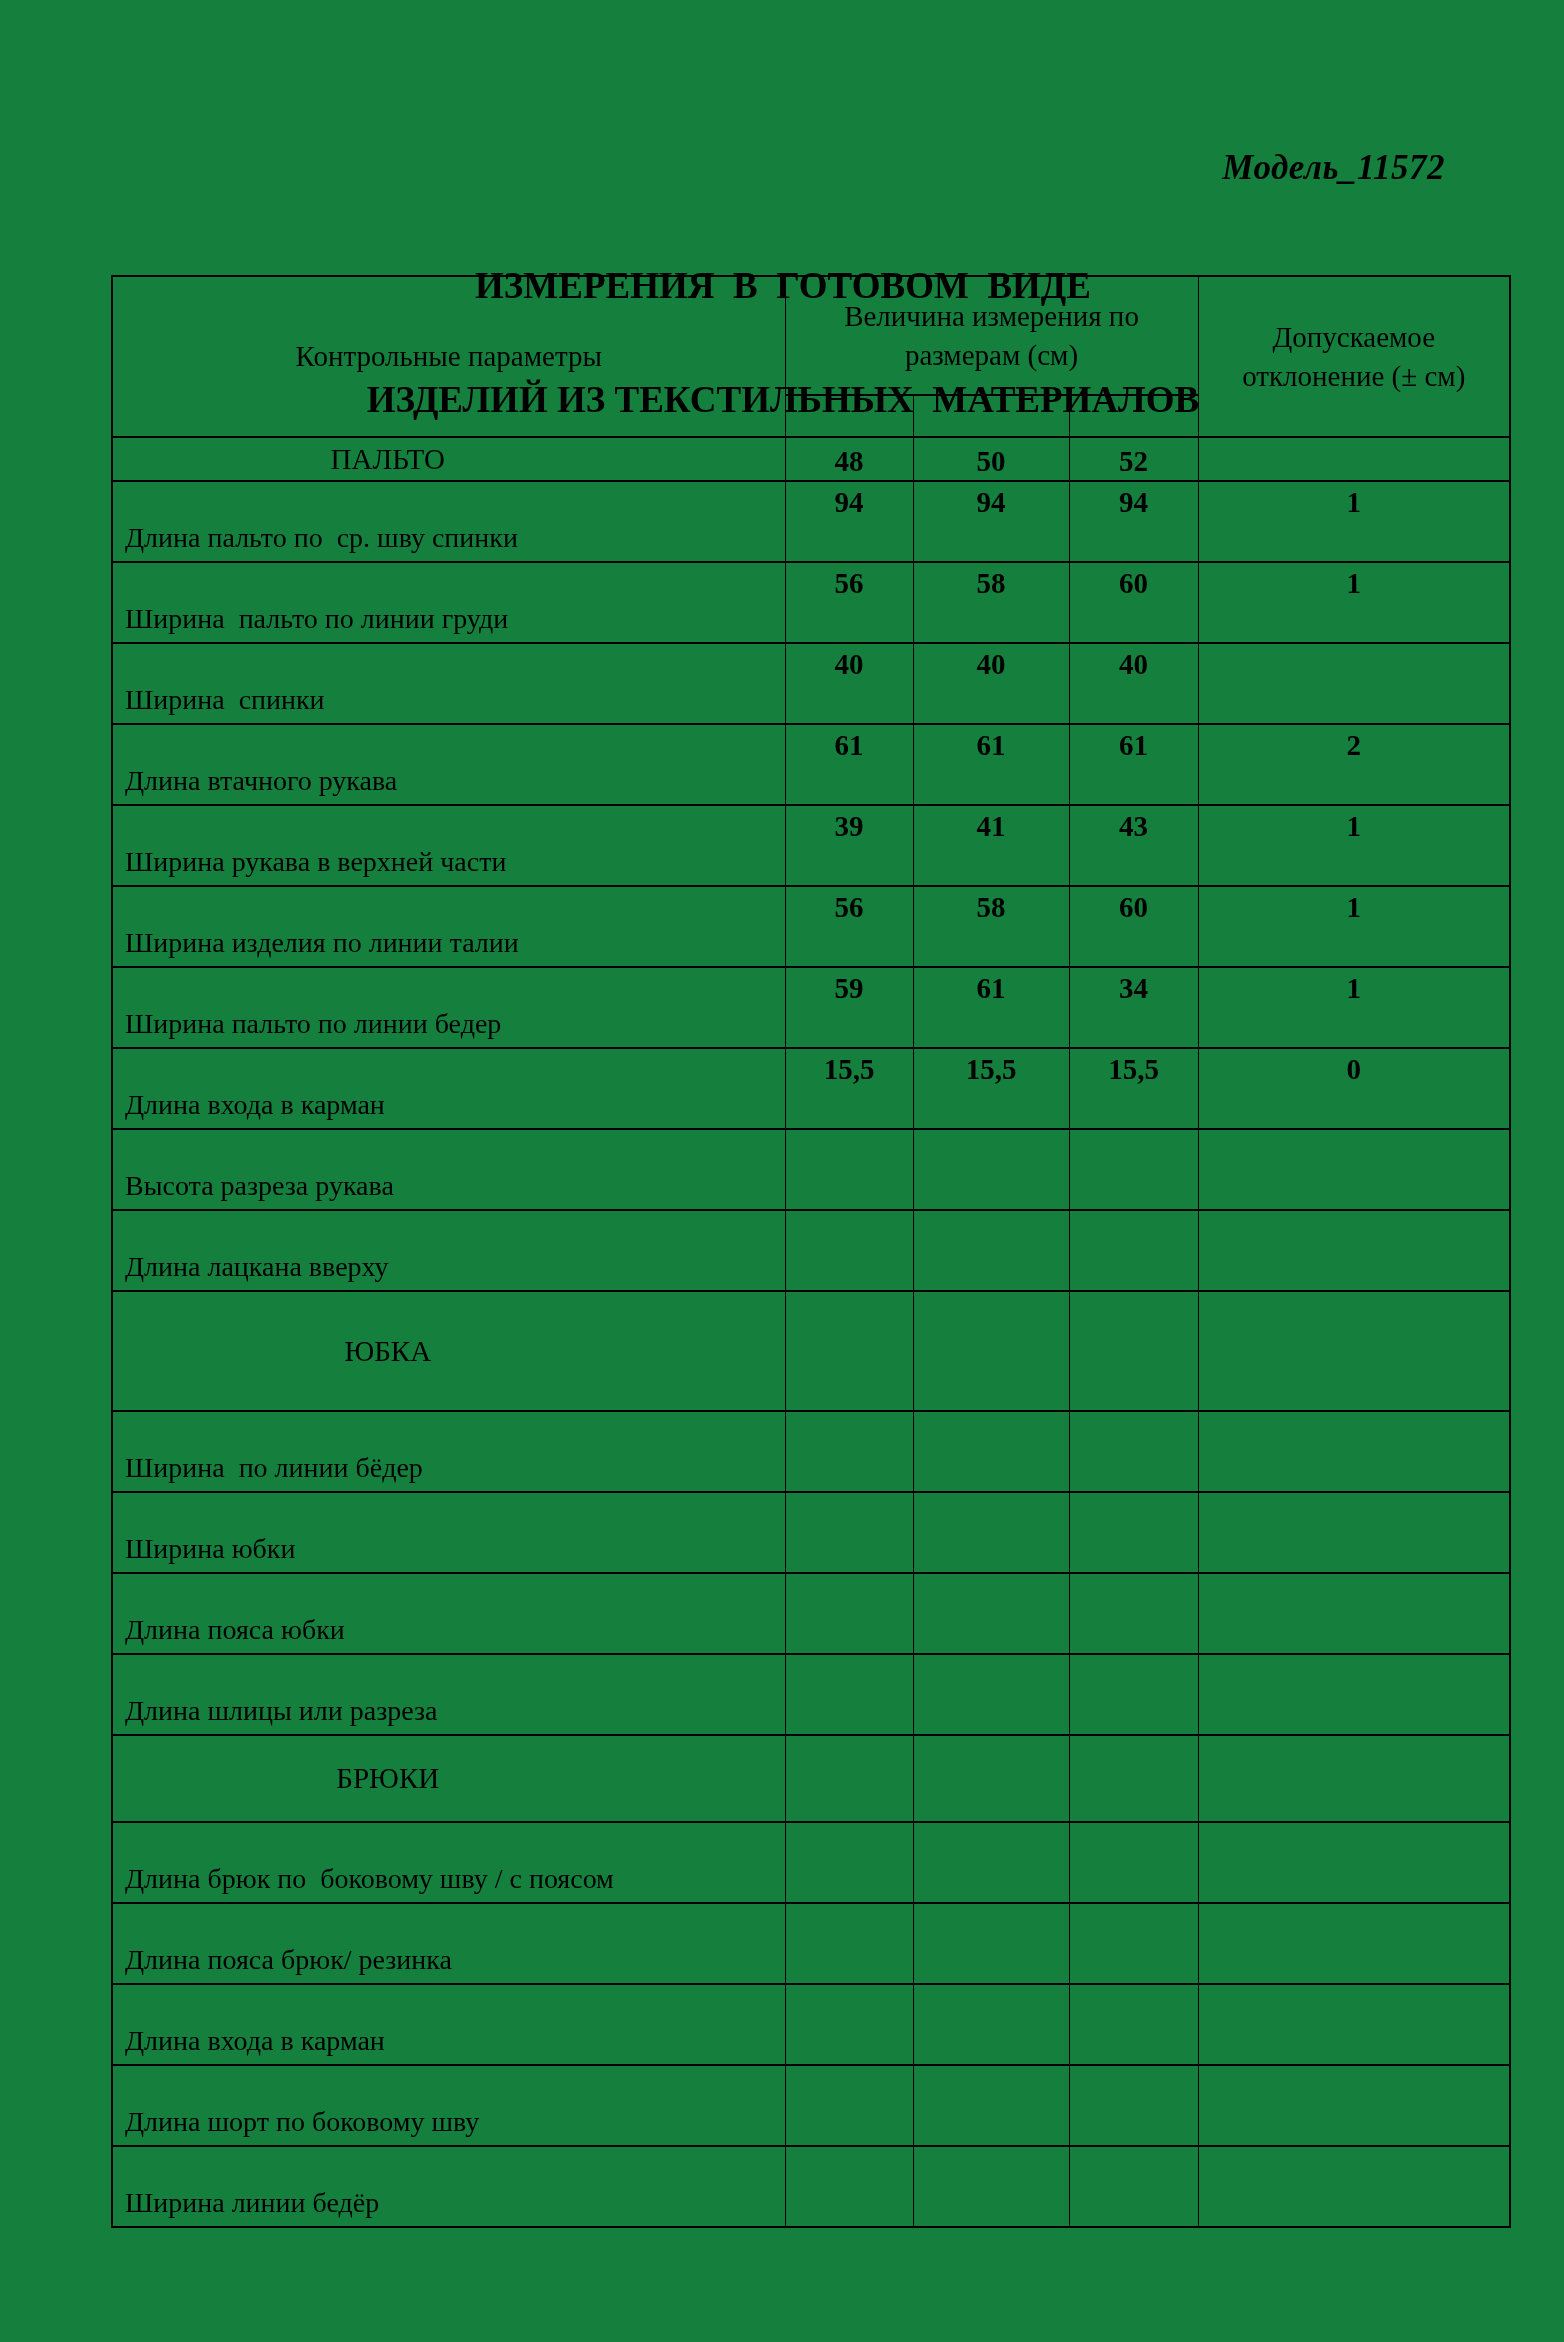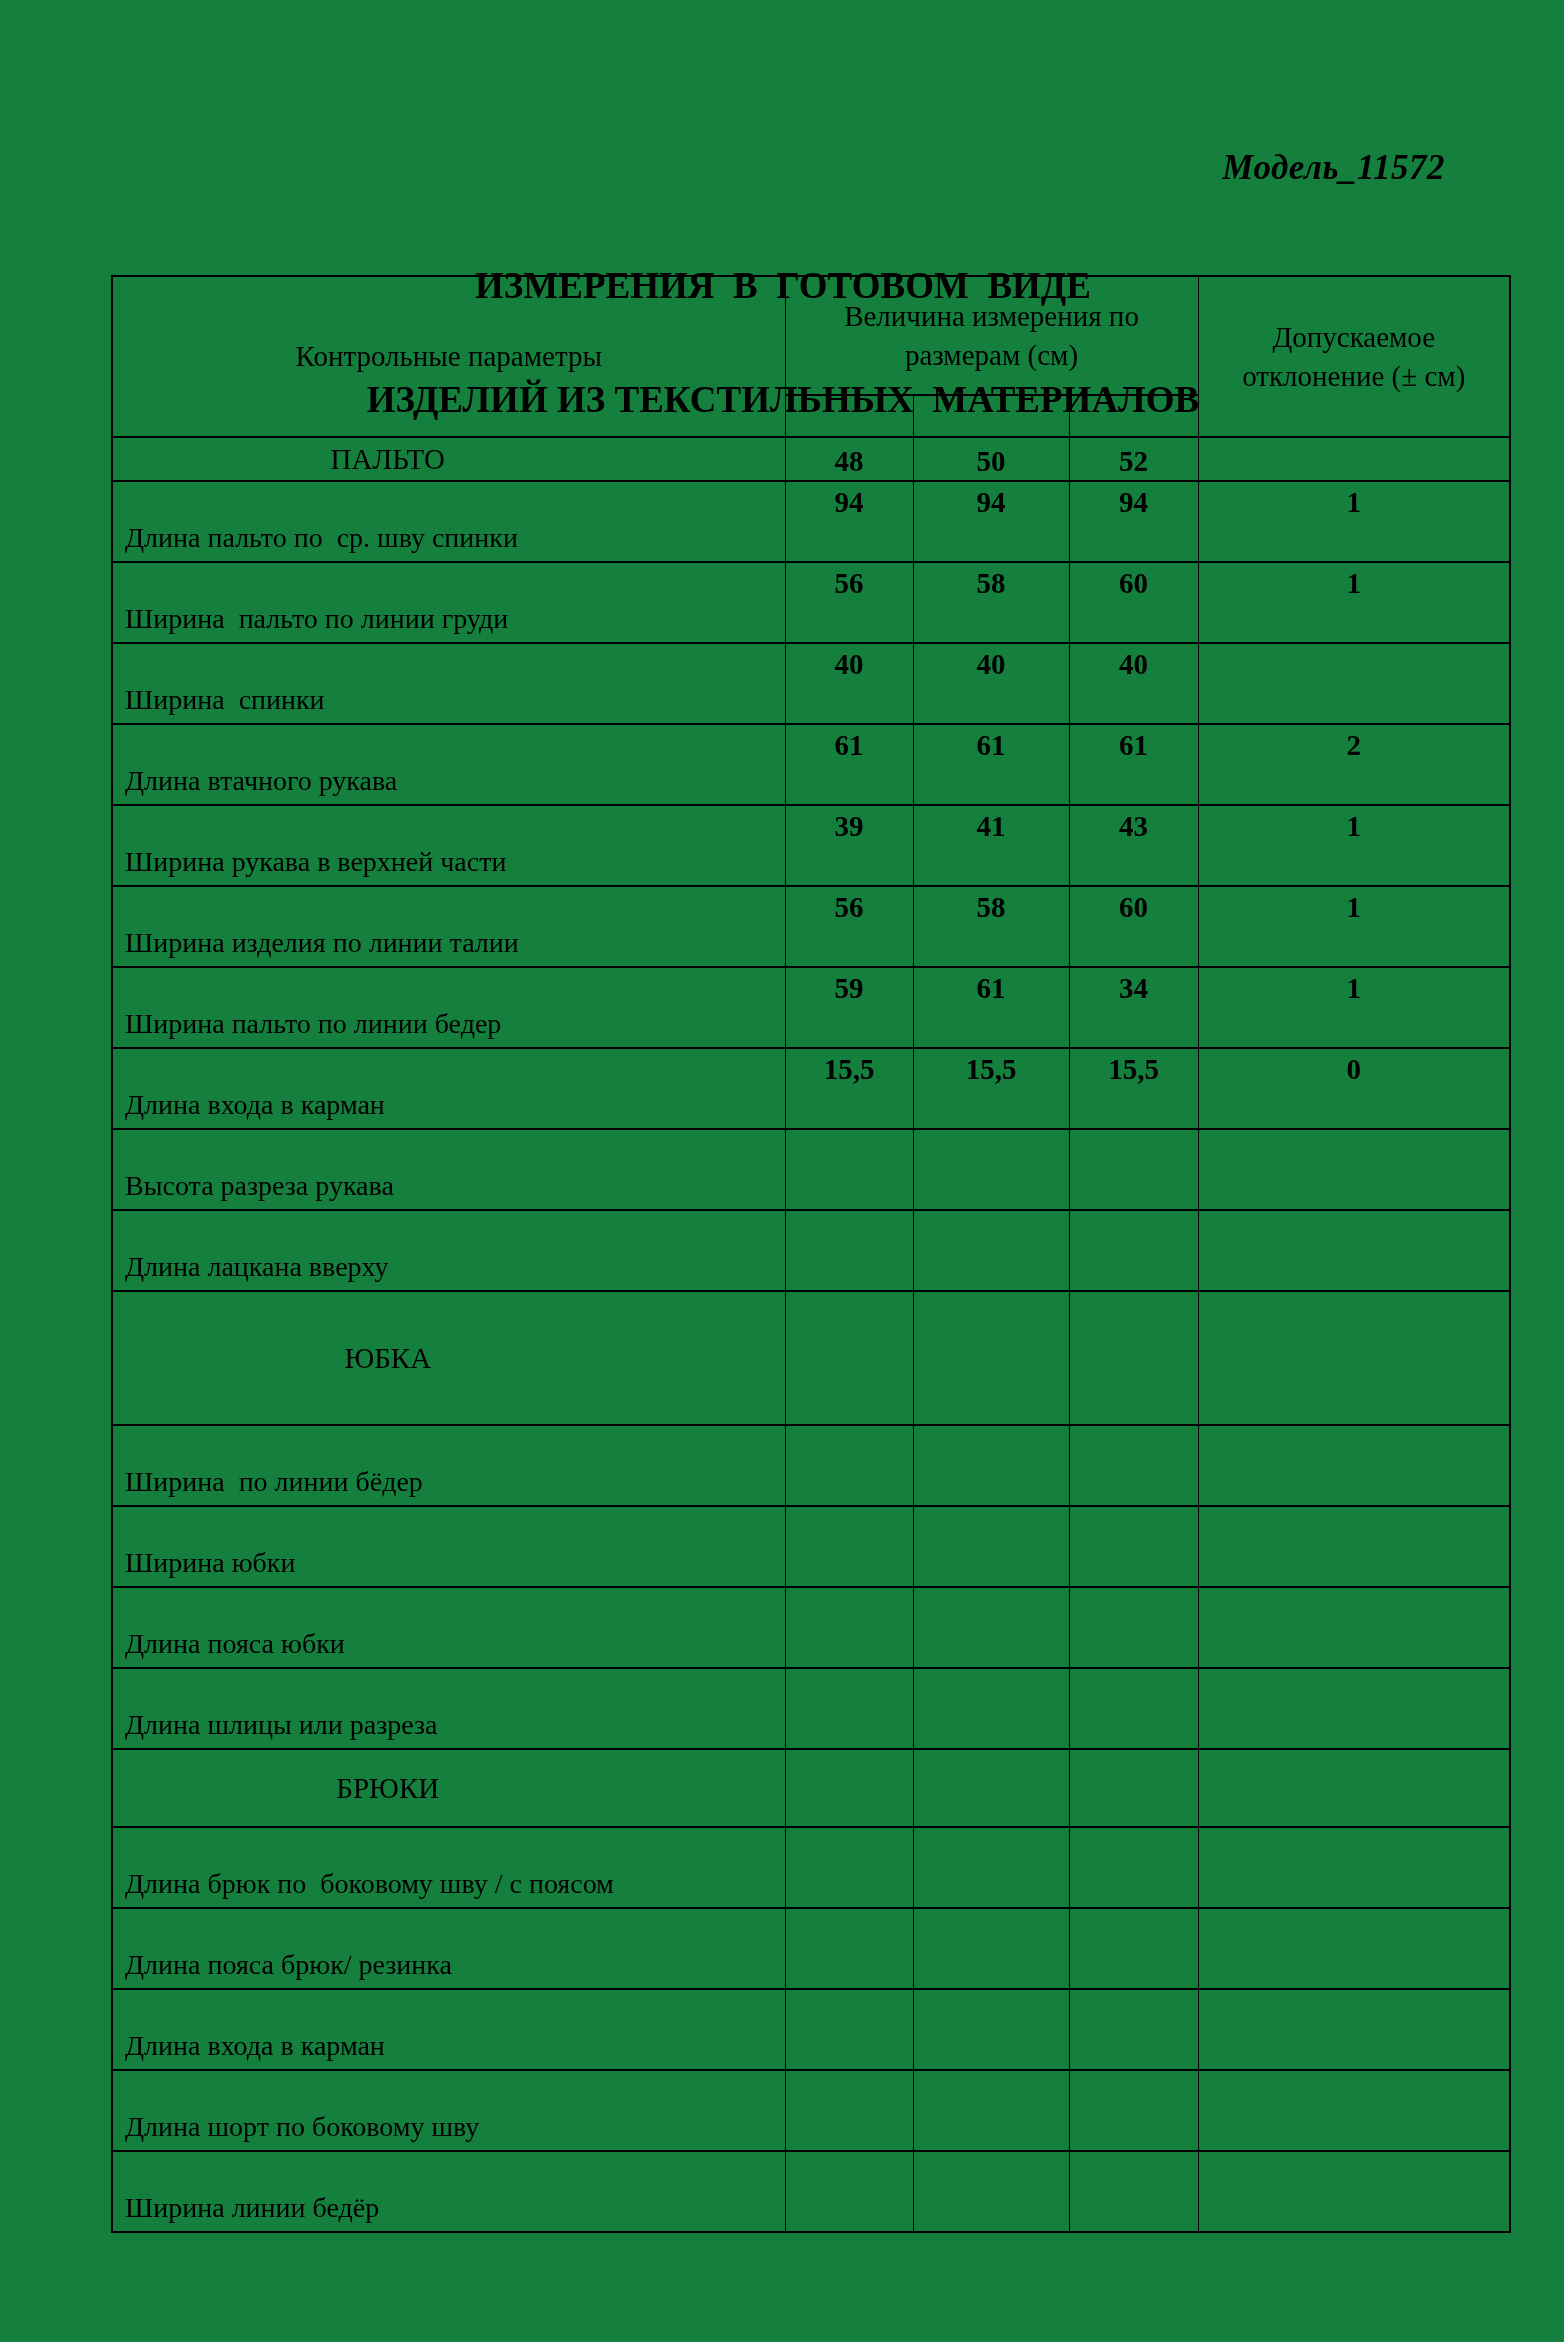--- a/index.html
+++ b/index.html
@@ -48,22 +48,22 @@
   tr.hdr-main { height: 119px; }
   tr.hdr-sub  { height: 42px; }
   .hdr-cell {
     text-align: center; vertical-align: middle;
     font-size: 29px; line-height: 39px;
     padding: 3.7px 11.2px;
   }
   .hdr-sizes { border-bottom-width: 3.7px; }
   tr.row-palto        { height: 44px; }
   tr.row-data         { height: 81px; }
-  tr.row-section-tall { height: 134px; margin-left: 48px; }
-  tr.row-section      { height: 78px; border-radius: 7px; }
+  tr.row-section-tall { height: 120px; margin-left: 48px; }
+  tr.row-section      { height: 87px; border-radius: 7px; }
   td.lbl {
     text-align: left; vertical-align: bottom;
     font-size: 28px; line-height: 32px;
     padding: 0 7.5px 6.6px 12px;
     white-space: pre-wrap;
   }
   td.sec {
     text-align: center; vertical-align: middle;
     font-size: 29px;
     padding-right: 122px;

